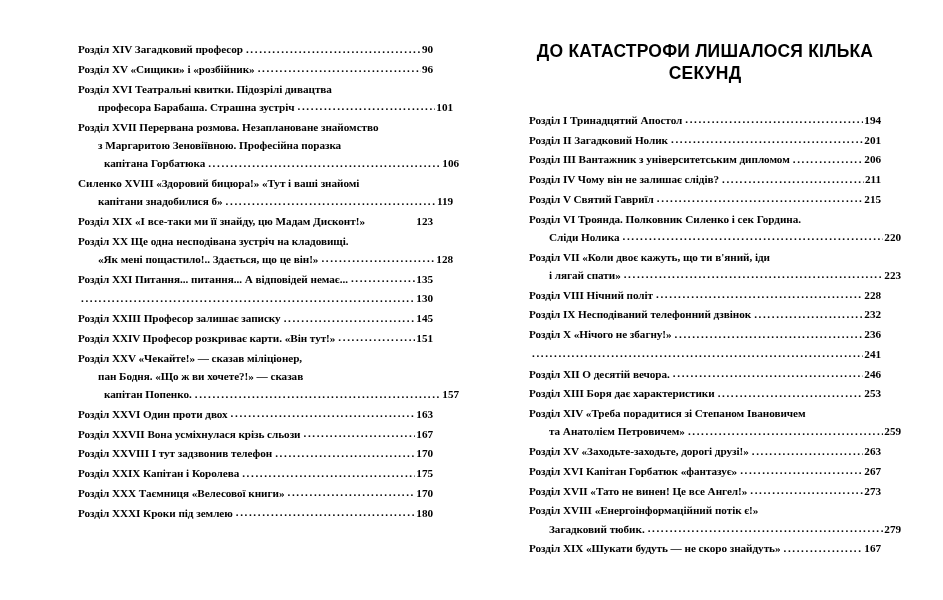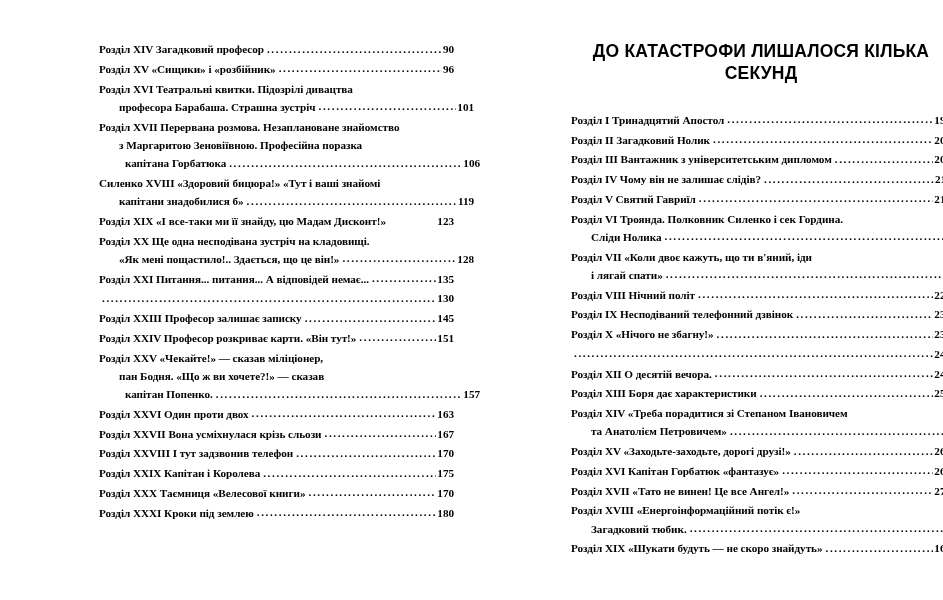--- a/index.html
+++ b/index.html
@@ -17,29 +17,28 @@
   .page {
     position: relative;
     width: 943px;
     height: 600px;
     display: flex;
     box-sizing: border-box;
   }
   .column {
     box-sizing: border-box;
     position: relative;
-    margin-left: 21px;
   }
   .col-left {
     width: 471px;
     padding: 40px 38px 0 78px;
   }
   .col-right {
     width: 472px;
-    padding: 40px 34px 0 58px;
+    padding: 40px 62px 0 58px;
   }
   .section-title {
     font-family: "Liberation Sans", sans-serif;
     font-weight: bold;
     font-size: 17.5px;
     line-height: 1.28;
     text-align: center;
     letter-spacing: 0.2px;
     margin: 0 0 26px 0;
     padding: 0 4px;

